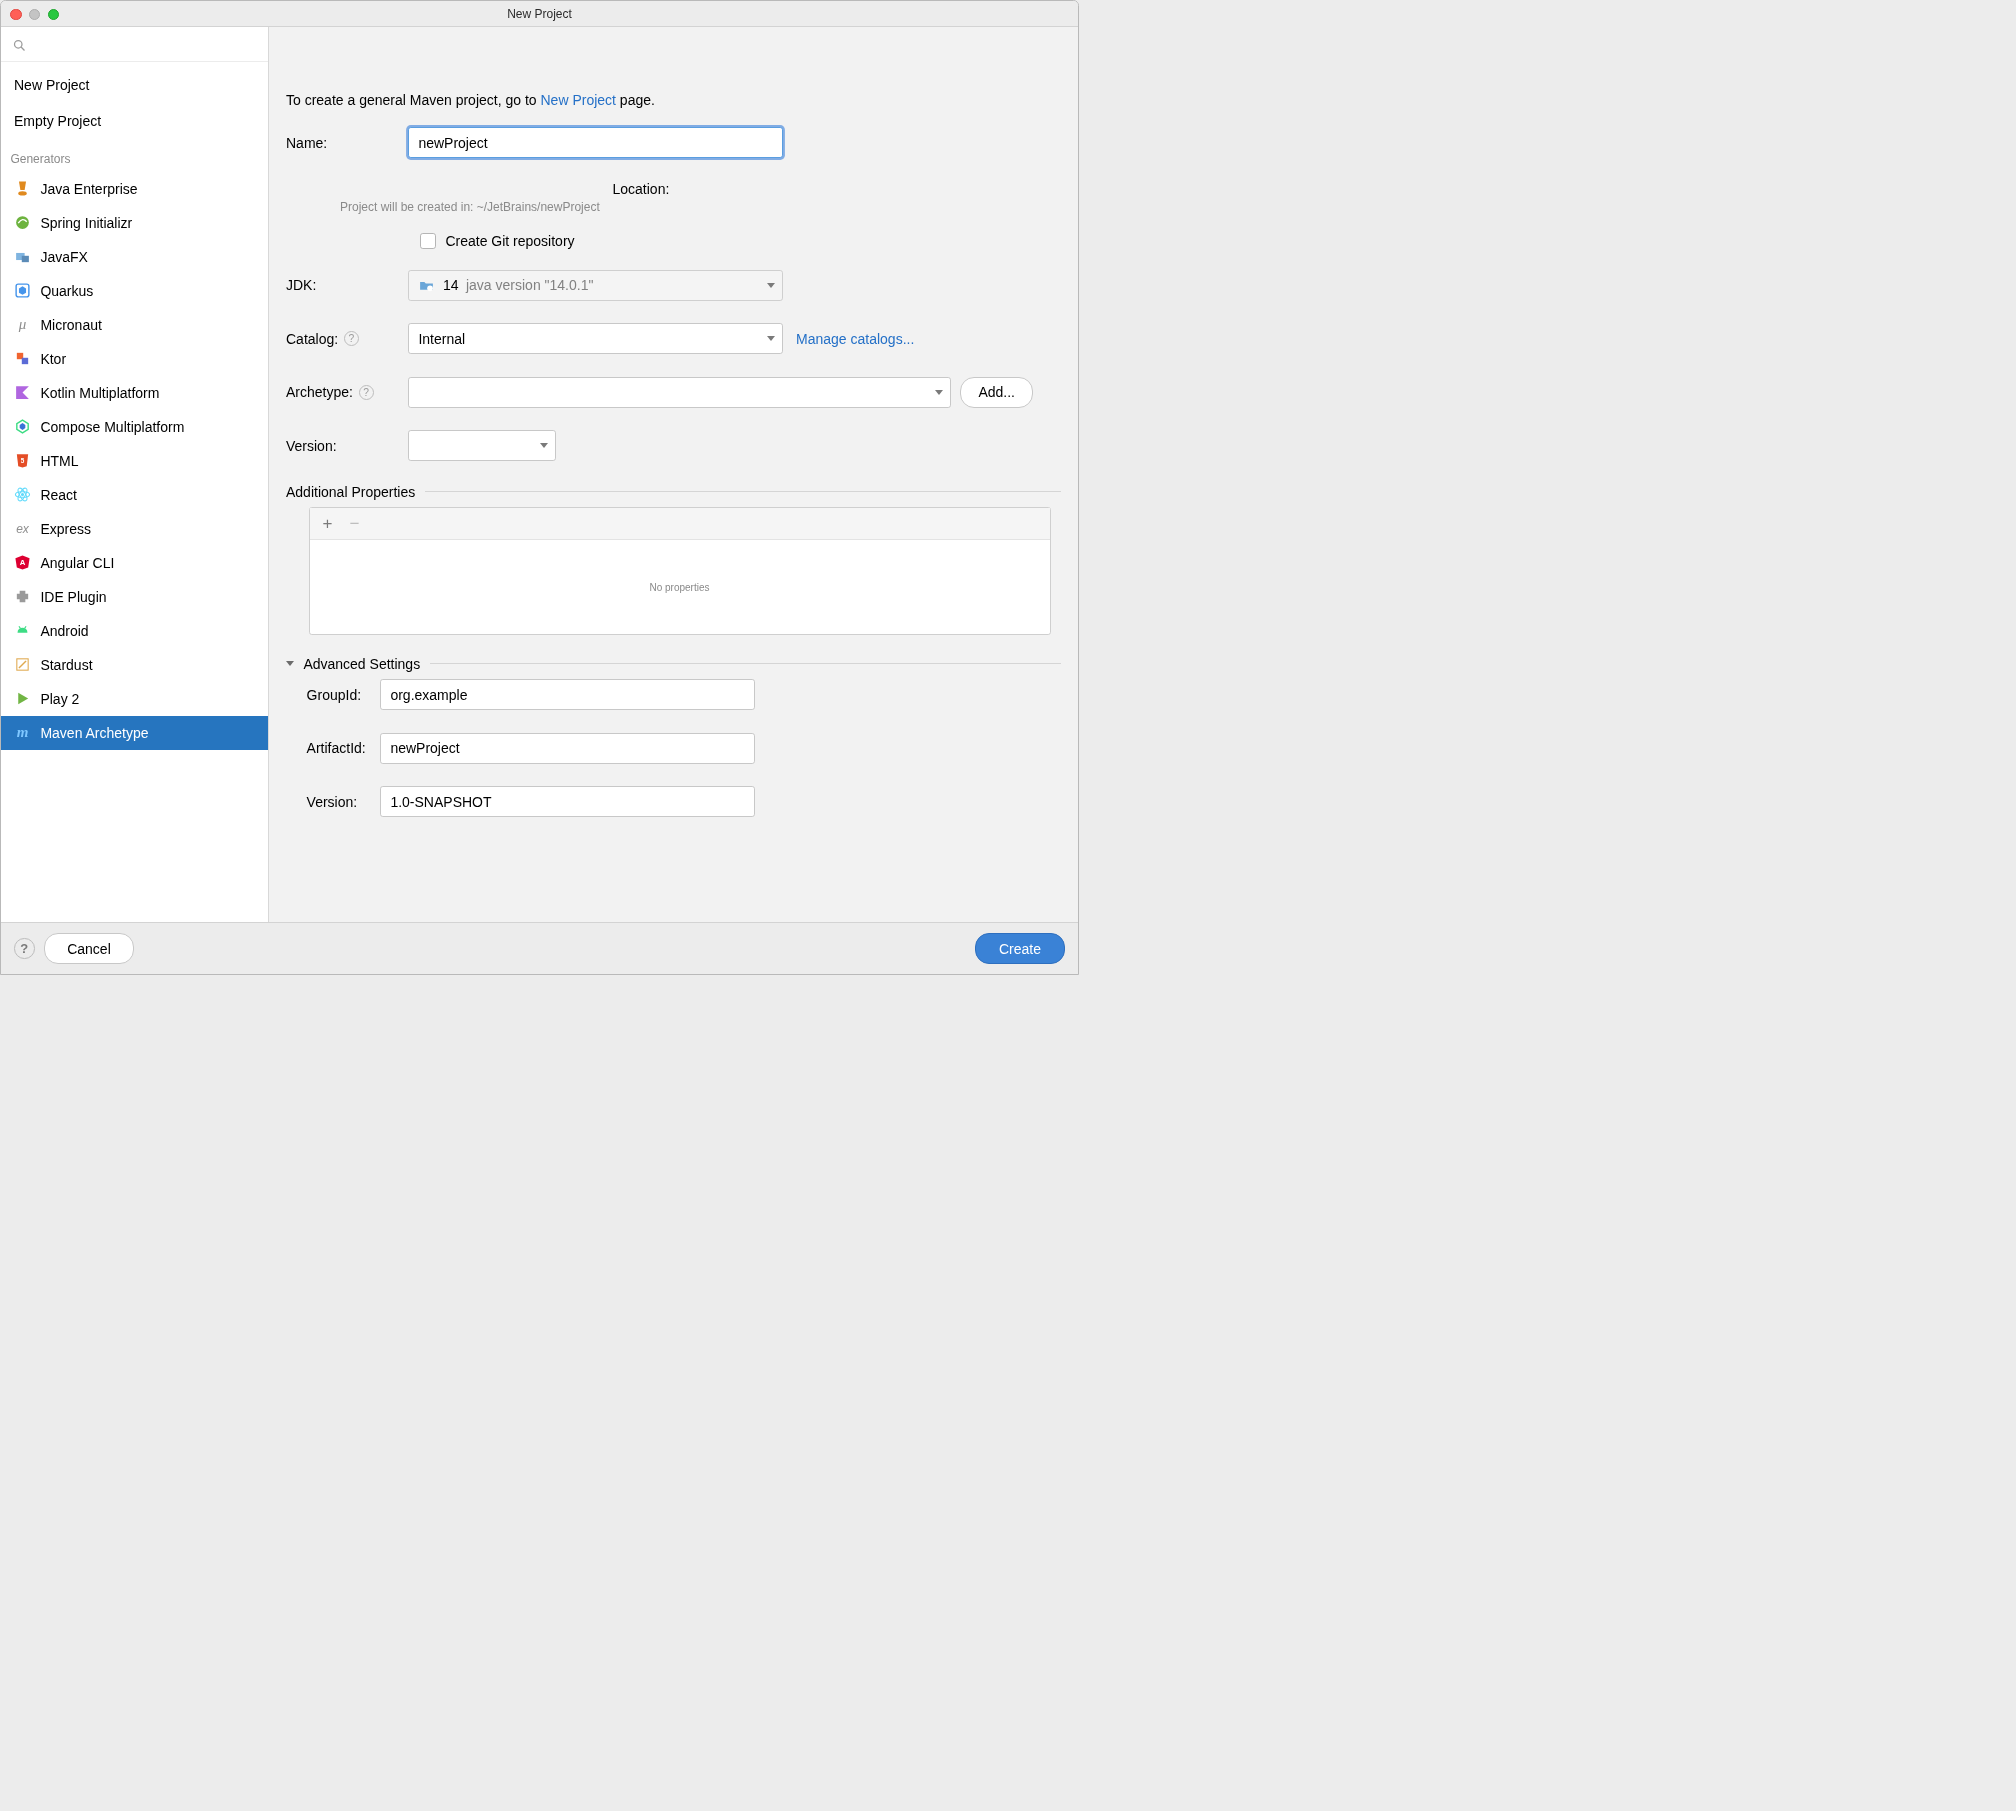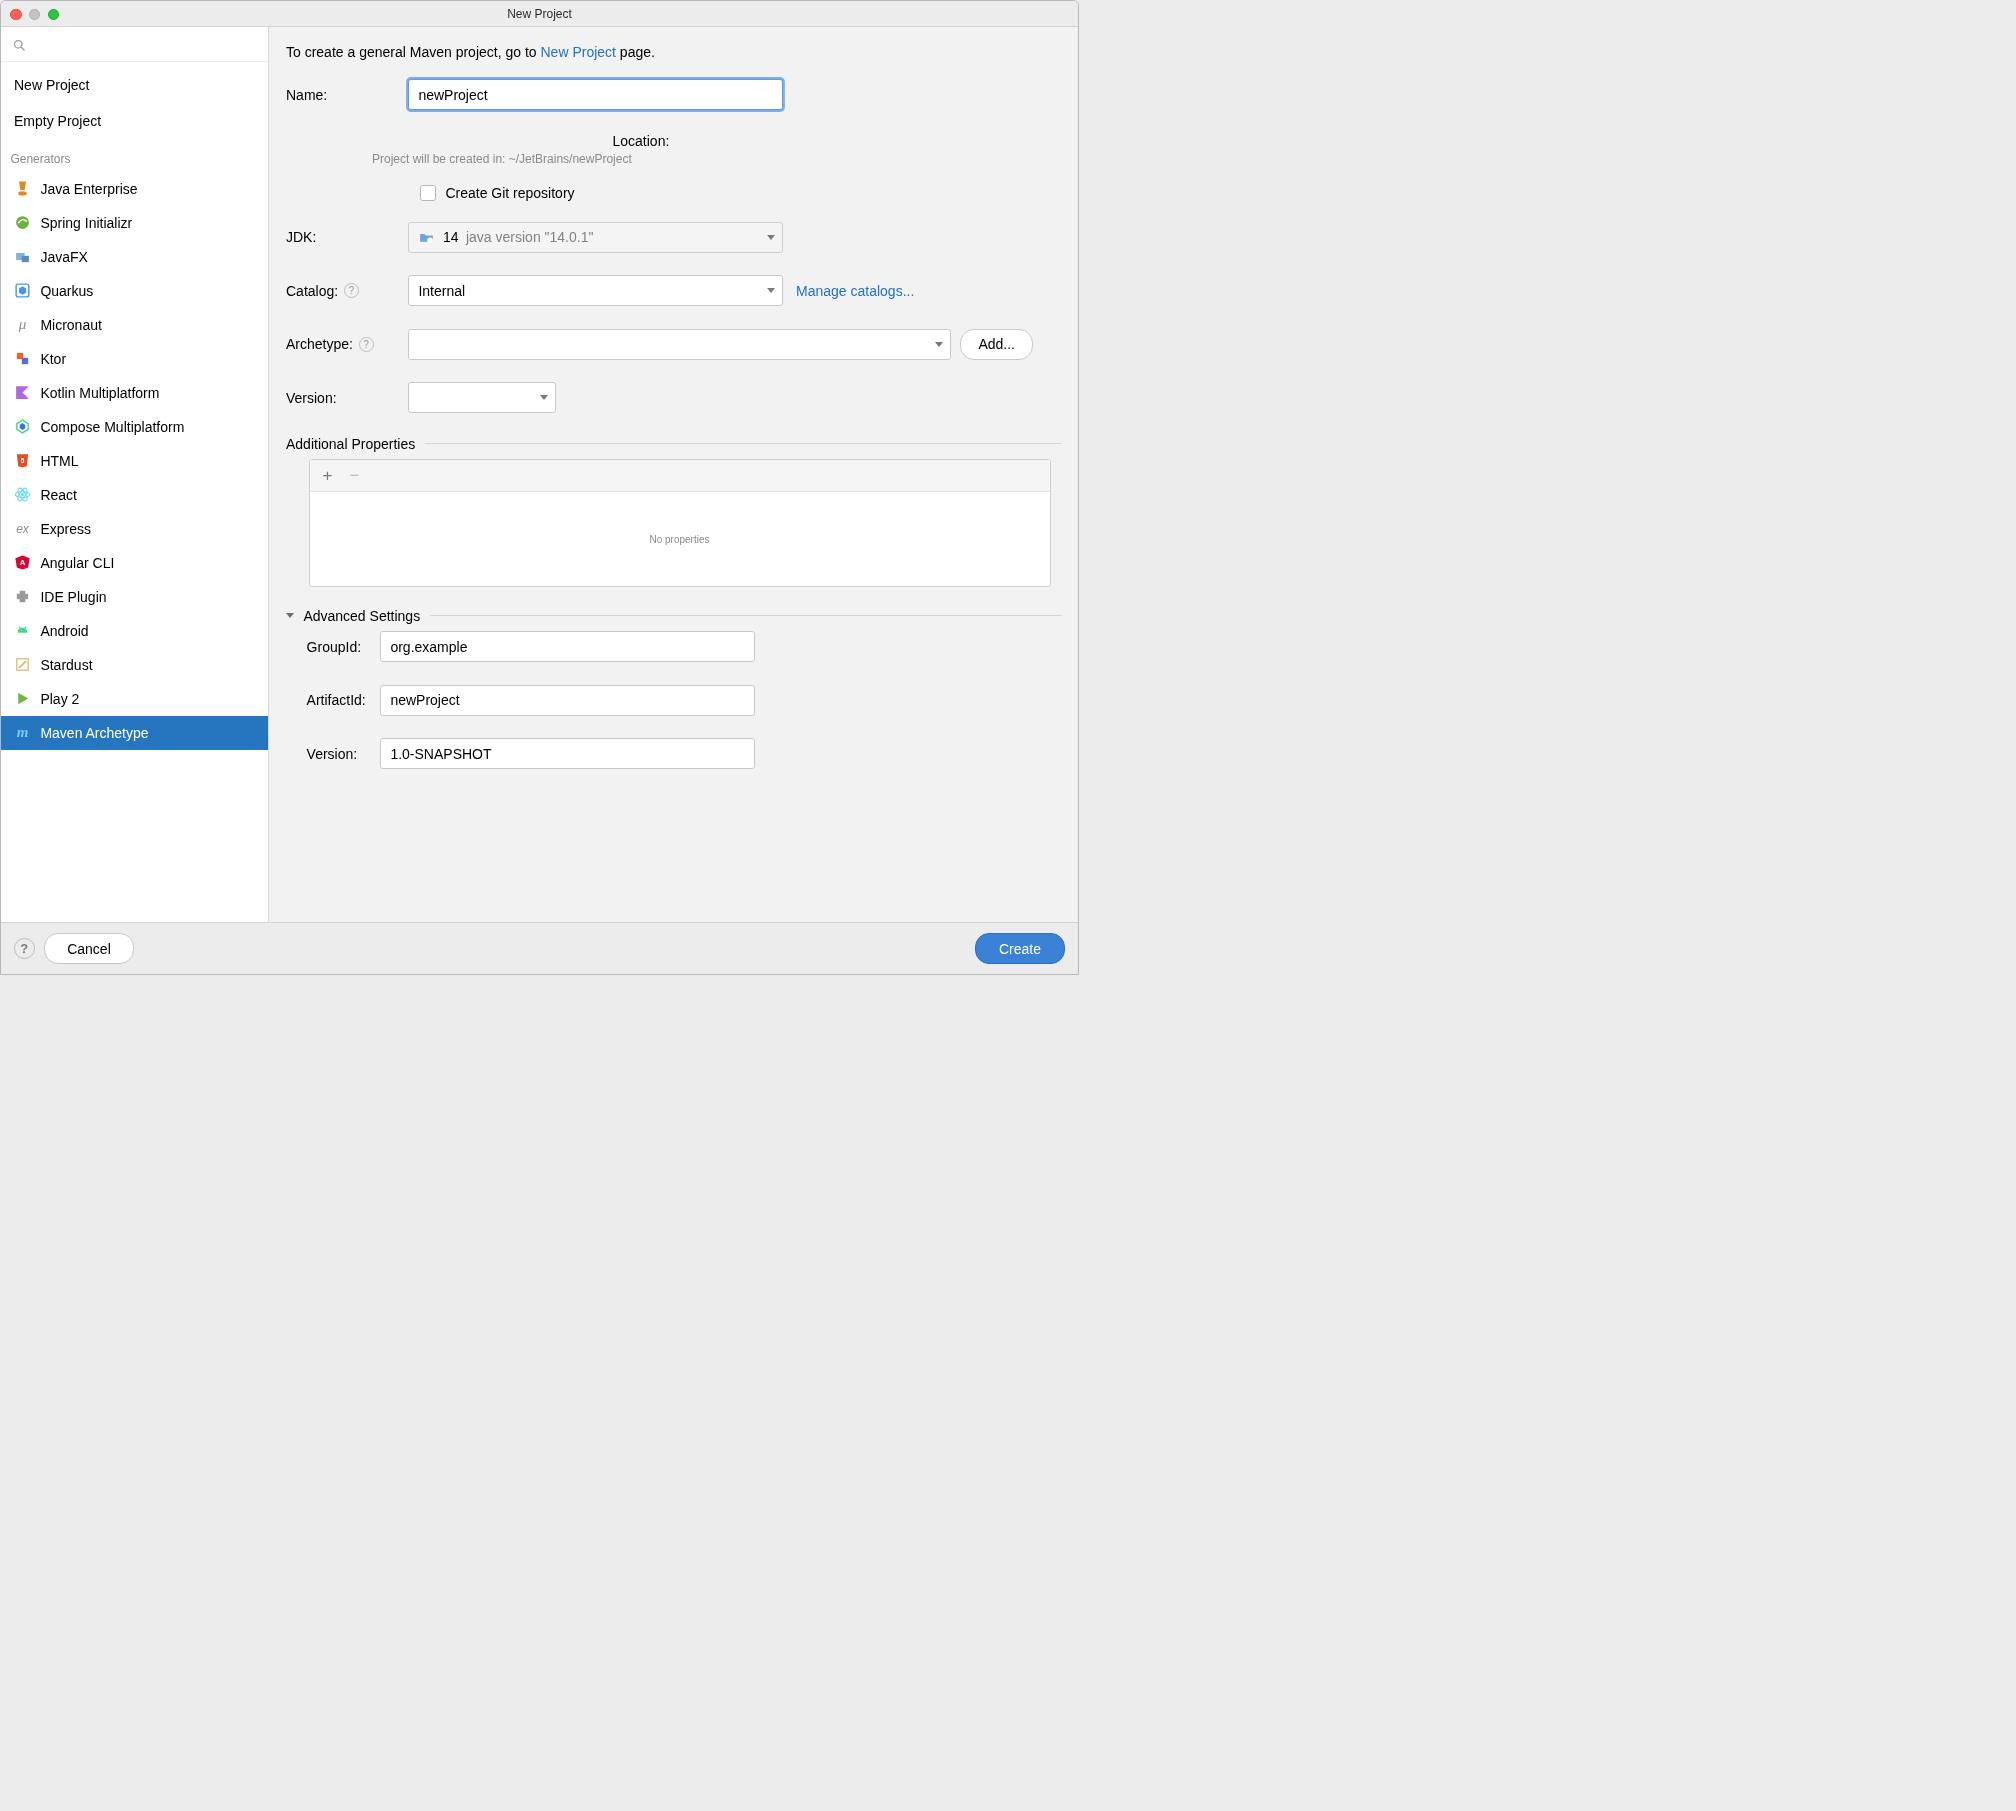--- a/index.html
+++ b/index.html
@@ -110,21 +110,21 @@
   }
 
   
   .main {
     flex: 1;
     background: #f2f2f2;
     padding: 17px 17px 0 17px;
     overflow-y: auto;
     font-size: 14px;
   }
-  .intro-line { color: #000; margin-bottom: 19px; }
+  .intro-line { color: #000; margin-bottom: 19px; margin-top: 48px; }
   .intro-line a { color: #2470c7; text-decoration: none; }
 
   .form-row {
     display: flex;
     align-items: center;
     margin-bottom: 22.5px;
   }
   .form-row.tight { margin-bottom: 3.7px; flex-direction: column; }
   .form-label {
     width: 122px;
@@ -160,21 +160,21 @@
     width: 648px;
     position: relative;
   }
   .loc-field input { width: 100%; padding-right: 32px; }
   .loc-browse {
     position: absolute; right: 5.6px; top: 5.6px;
     width: 20.6px; height: 19px; color: #8f8f8f;
   }
 
   .hint-below {
-    margin-left: 86px;
+    margin-left: 54px;
     font-size: 12px;
     color: #8a8a8a;
     margin-top: 3.7px;
     margin-bottom: 19px;
   }
 
   .checkbox-row {
     margin-left: 122px;
     display: flex; align-items: center; gap: 9.4px;
     margin-bottom: 20.6px;

